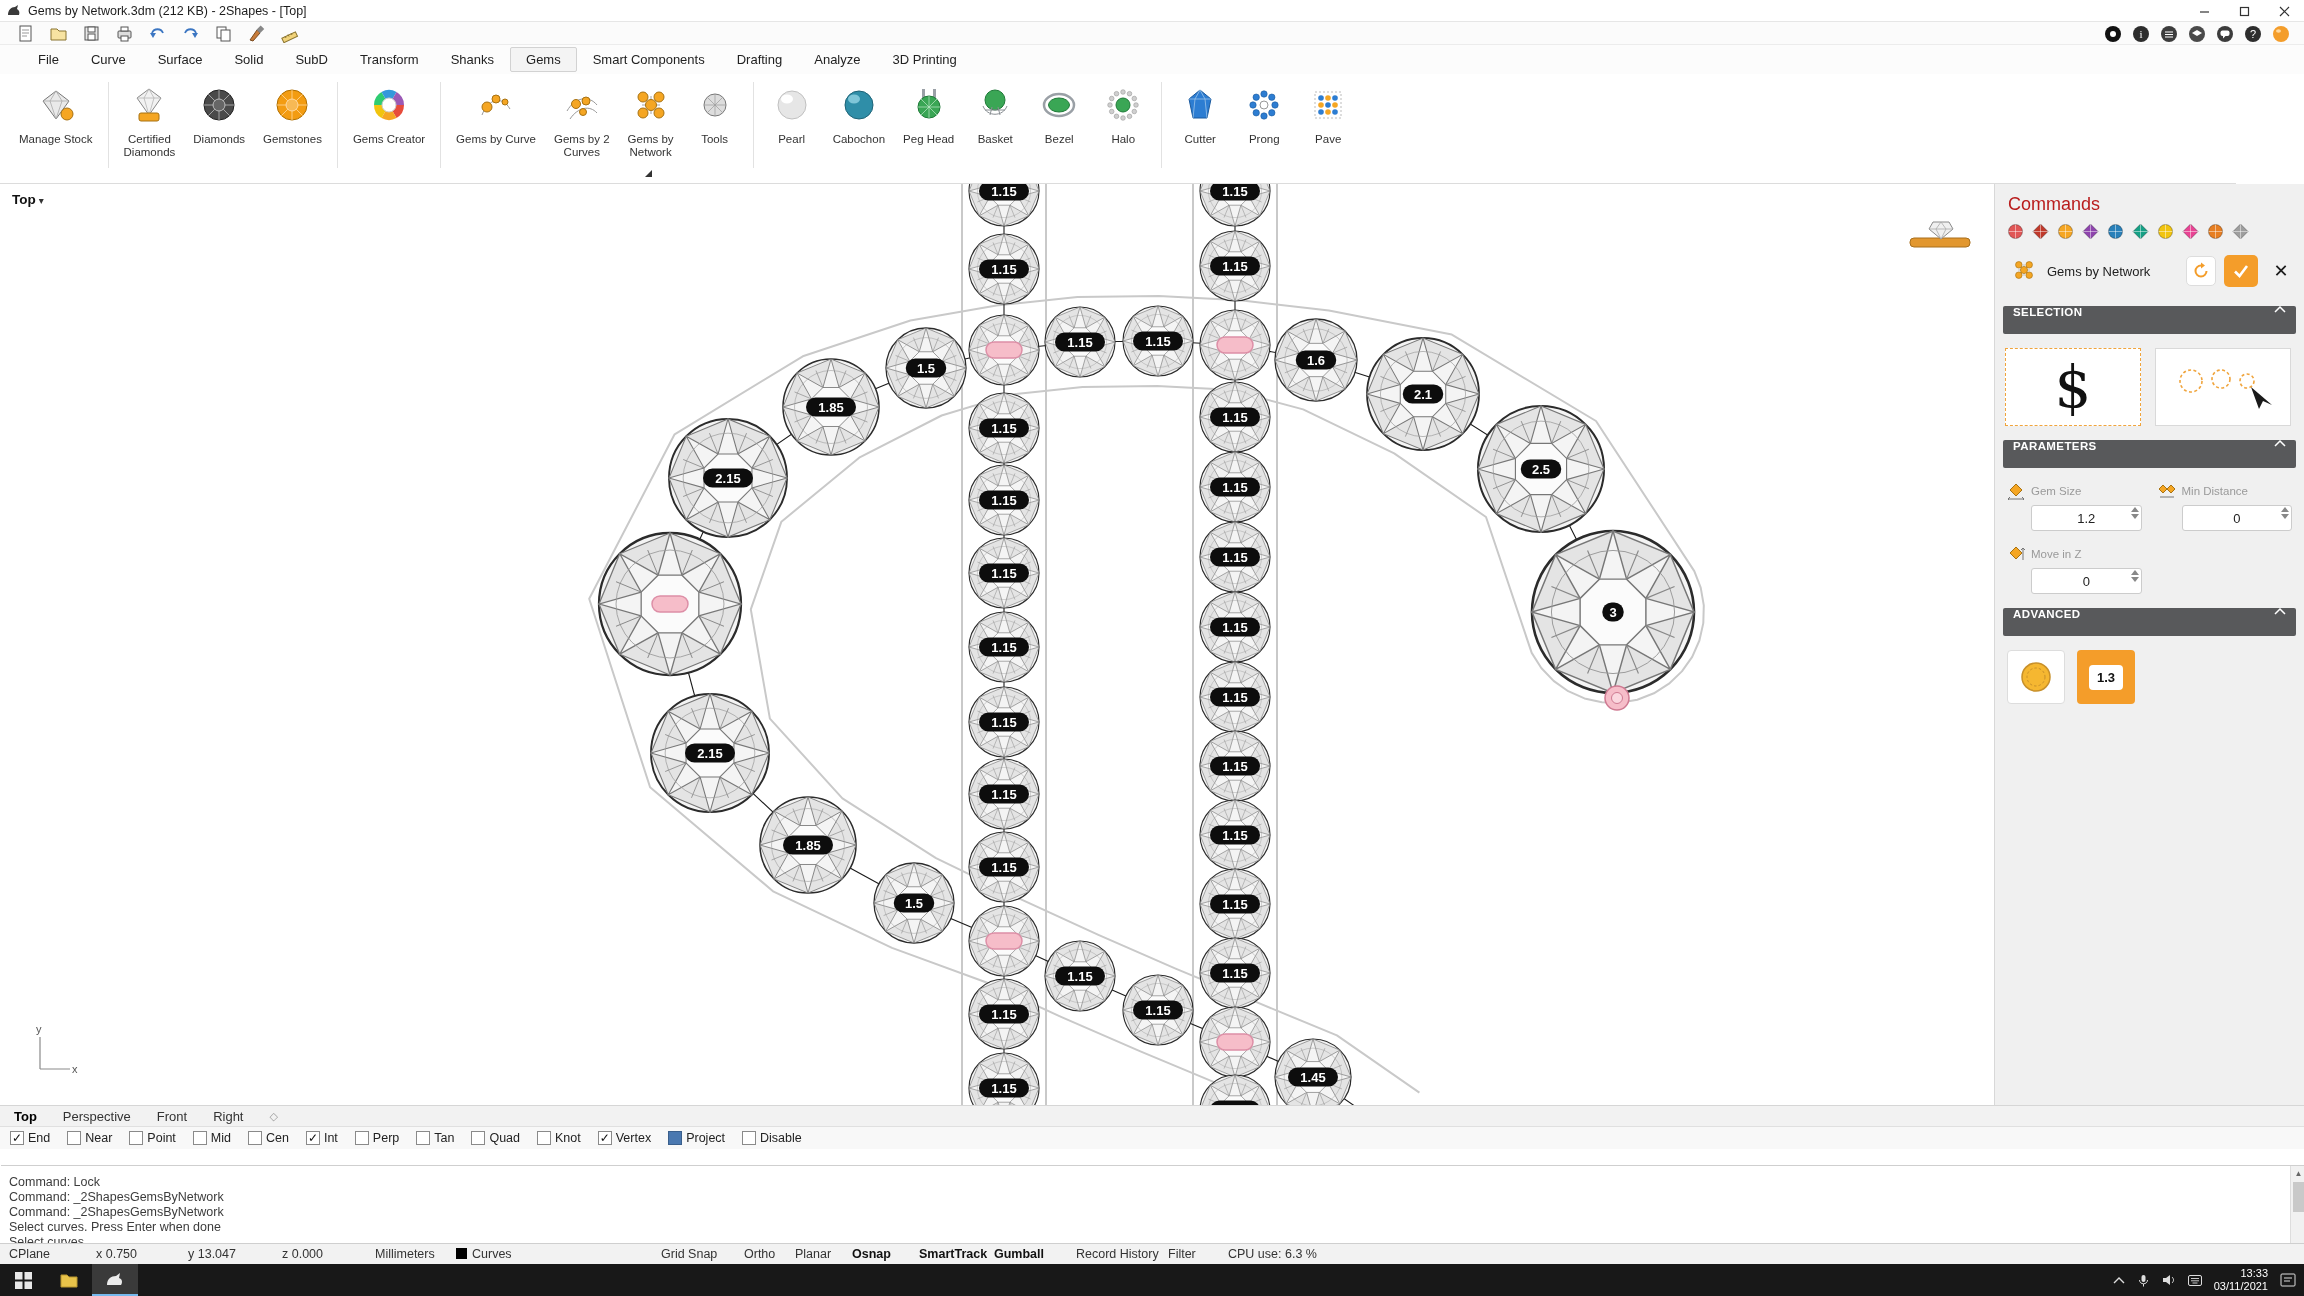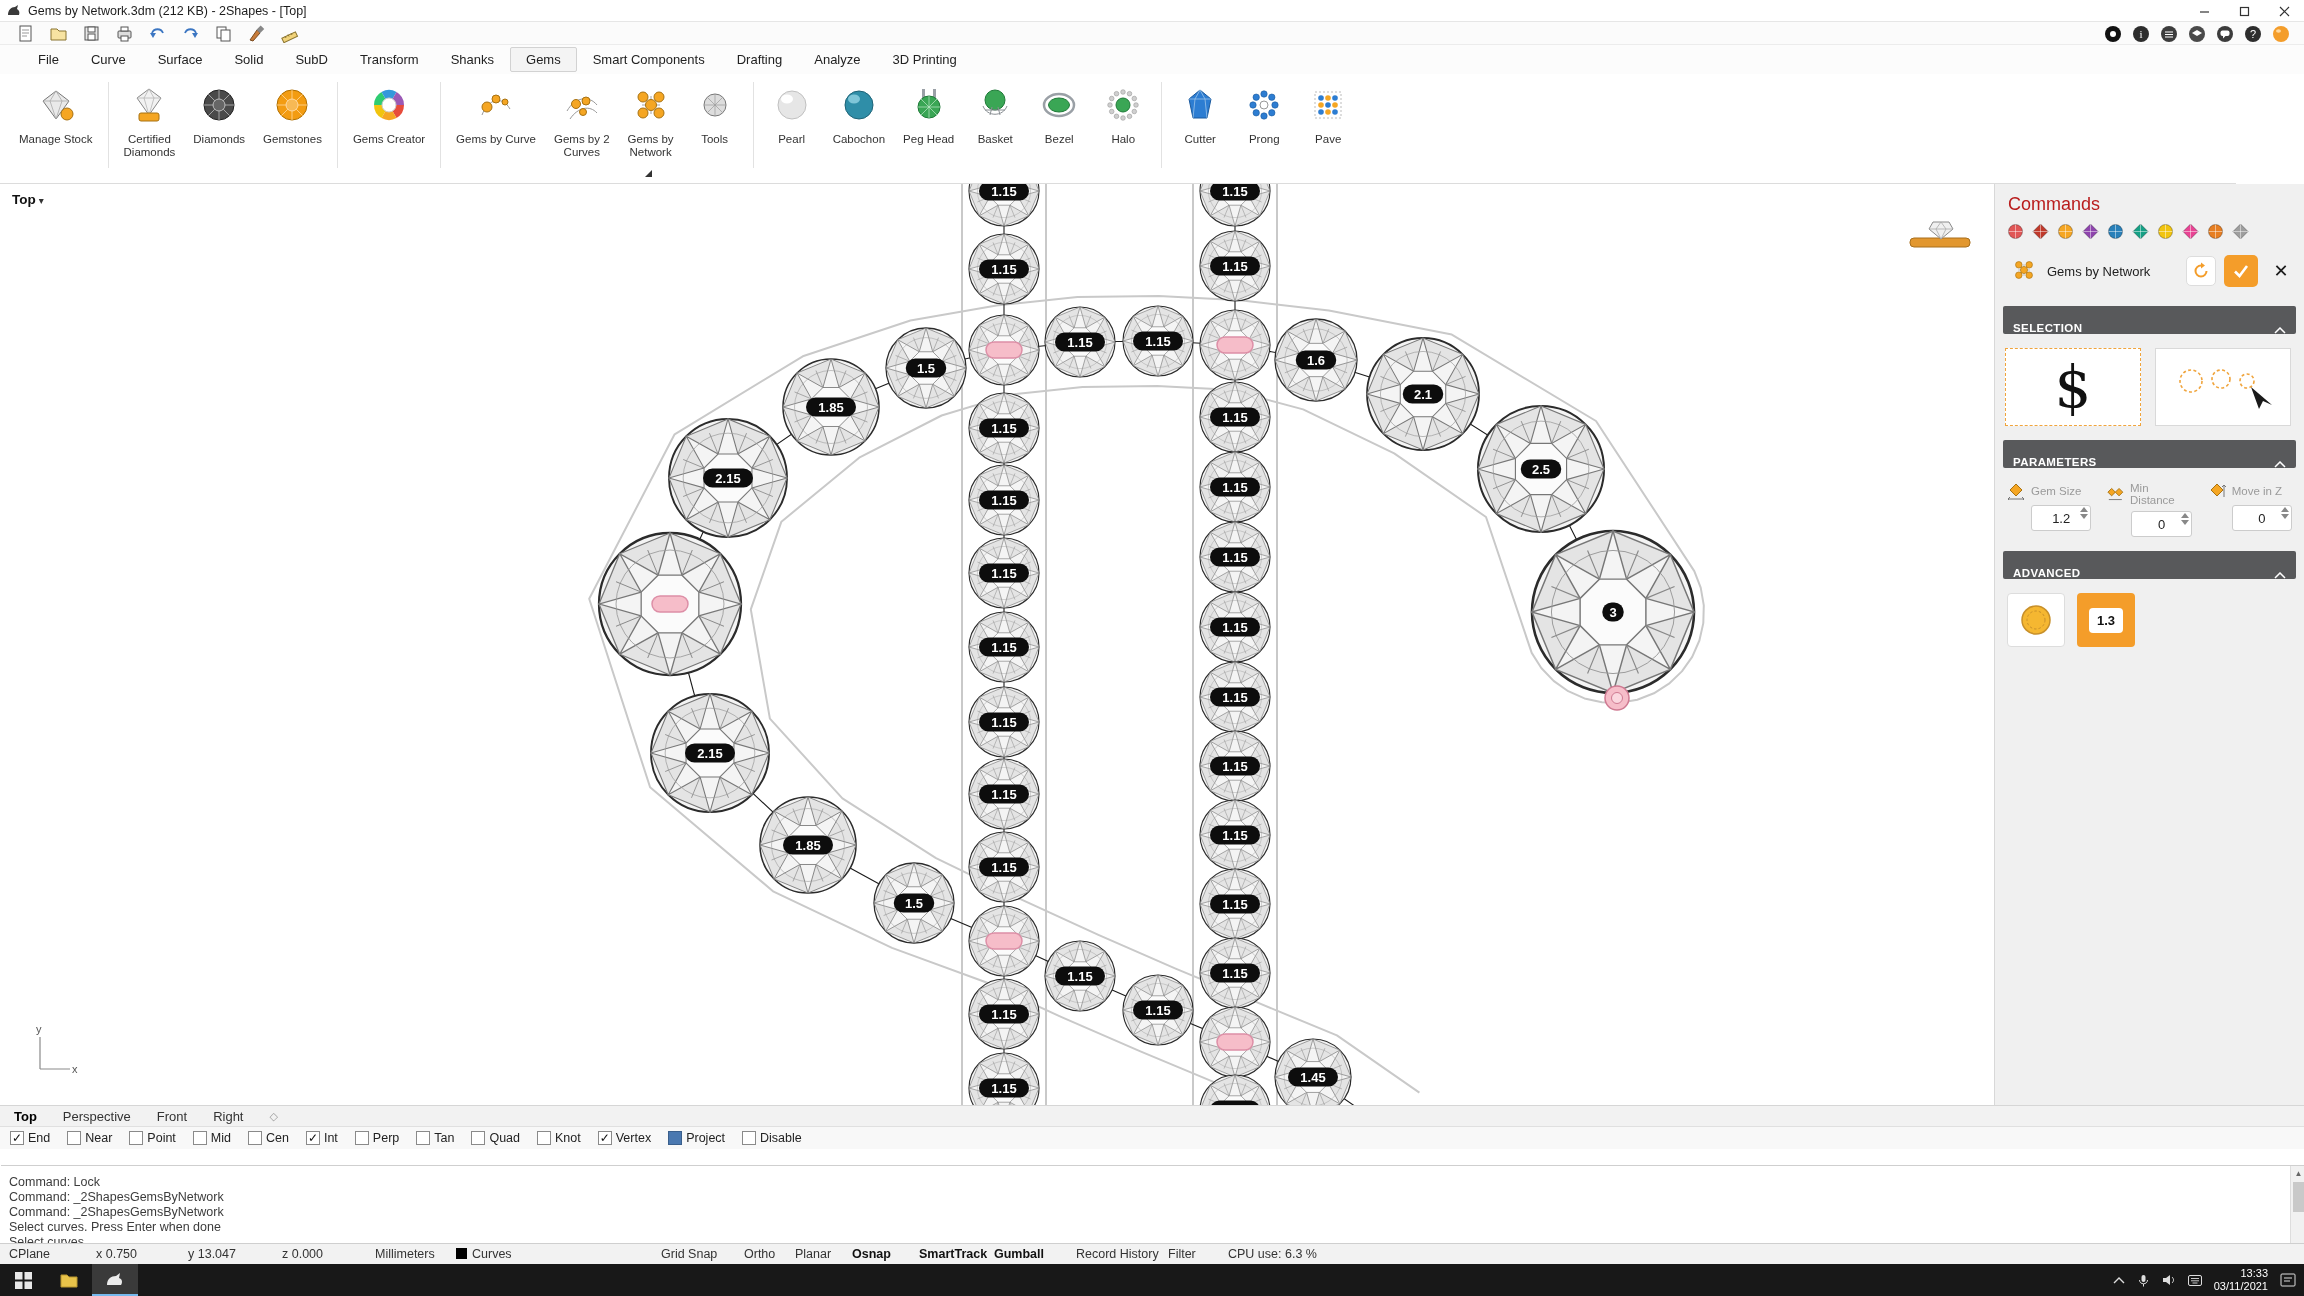--- a/index.html
+++ b/index.html
@@ -53,28 +53,28 @@
     border-left:1px solid #d8d8d8; padding:10px 8px 0 8px; }
   .panel-title { font-size:18px; color:#b91c1c; margin-left:5px; }
   .panel-icons { display:flex; gap:8px; margin:8px 0 10px 4px; align-items:center; }
   .pic { width:17px; height:17px; }
   .cmdrow { display:flex; align-items:center; height:42px; padding:0 2px 0 8px; }
   .cmdrow .nm { font-size:13px; color:#222; margin-left:10px; flex:1; }
   .btn-refresh { width:30px; height:30px; background:#fff; border:1px solid #ddd; border-radius:5px;
     display:flex; align-items:center; justify-content:center; margin-right:8px; }
   .btn-ok { width:34px; height:32px; background:#f49d2a; border-radius:5px; display:flex; align-items:center; justify-content:center; margin-right:10px; }
   .btn-x { width:26px; height:26px; display:flex; align-items:center; justify-content:center; font-size:18px; color:#1a1a1a; }
-  .sec-h { height:28px; background:#58595b; color:#fff; display:flex; align-items:flex-end; justify-content:space-between;
+  .sec-h { height:28px; background:#58595b; color:#fff; display:flex; align-items:flex-start; justify-content:space-between;
     padding:0 10px; font-size:11.5px; font-weight:bold; letter-spacing:.4px; margin-top:14px; border-radius:2px; }
   .thumbs { display:flex; gap:14px; margin:14px 2px 0 2px; }
   .thumb { width:136px; height:78px; background:#fff; display:flex; align-items:center; justify-content:center; }
   .thumb.sel { border:1.5px dashed #f0a43c; }
   .thumb.plain { border:1px solid #d9d9d9; }
   .dollar-prev { font-family:"DejaVu Serif", serif; font-size:58px; color:#111; line-height:58px; }
-  .params { display:grid; grid-template-columns:1fr 1fr 1fr; gap:14px 16px; margin:14px 4px 0 4px; }
+  .params { display:grid; grid-template-columns:1fr 1fr; gap:14px 16px; margin:14px 4px 0 4px; }
   .param .lblrow { display:flex; align-items:center; gap:6px; }
   .param .plbl { font-size:11.5px; color:#9a9a9a; }
   .pinput { margin-top:5px; margin-left:24px; height:26px; background:#fff; border:1px solid #ccc; border-radius:3px;
     display:flex; align-items:center; position:relative; }
   .pinput .val { flex:1; text-align:center; font-size:13px; color:#222; }
   .spin { position:absolute; right:2px; top:1px; display:flex; flex-direction:column; gap:2px; }
   .spin .up { width:0;height:0;border-left:4px solid transparent;border-right:4px solid transparent;border-bottom:5px solid #888; }
   .spin .dn { width:0;height:0;border-left:4px solid transparent;border-right:4px solid transparent;border-top:5px solid #888; }
   .adv-row { display:flex; gap:12px; margin:14px 4px 0 4px; }
   .advbtn { width:58px; height:54px; border-radius:4px; display:flex; align-items:center; justify-content:center; }

